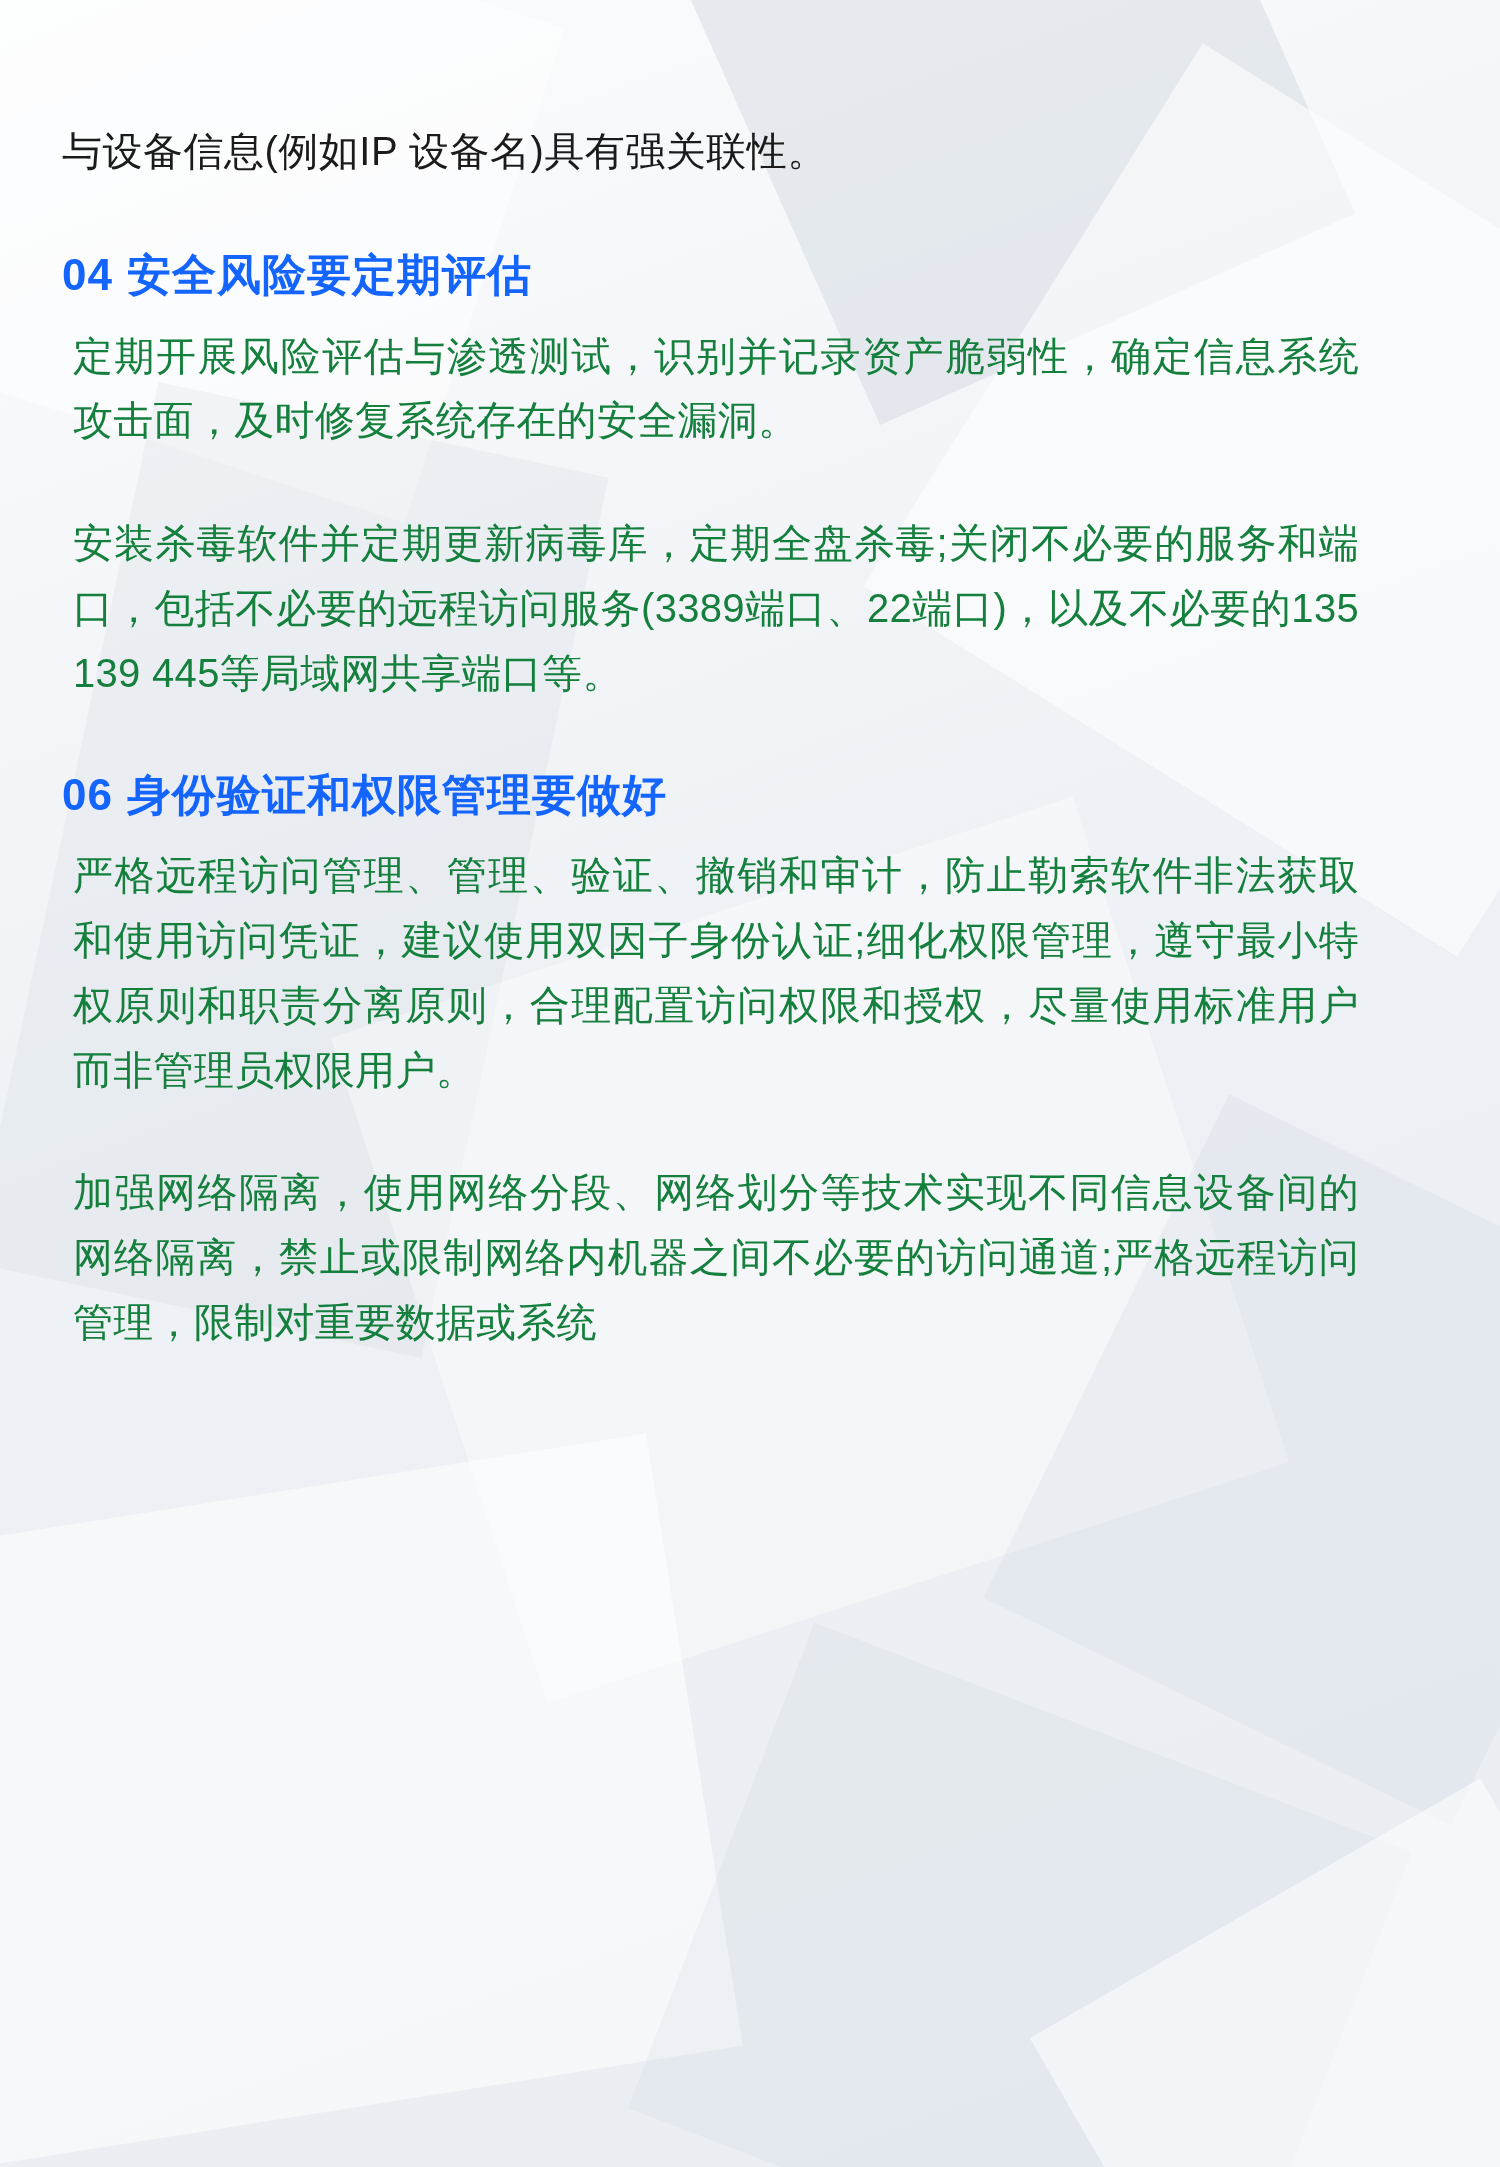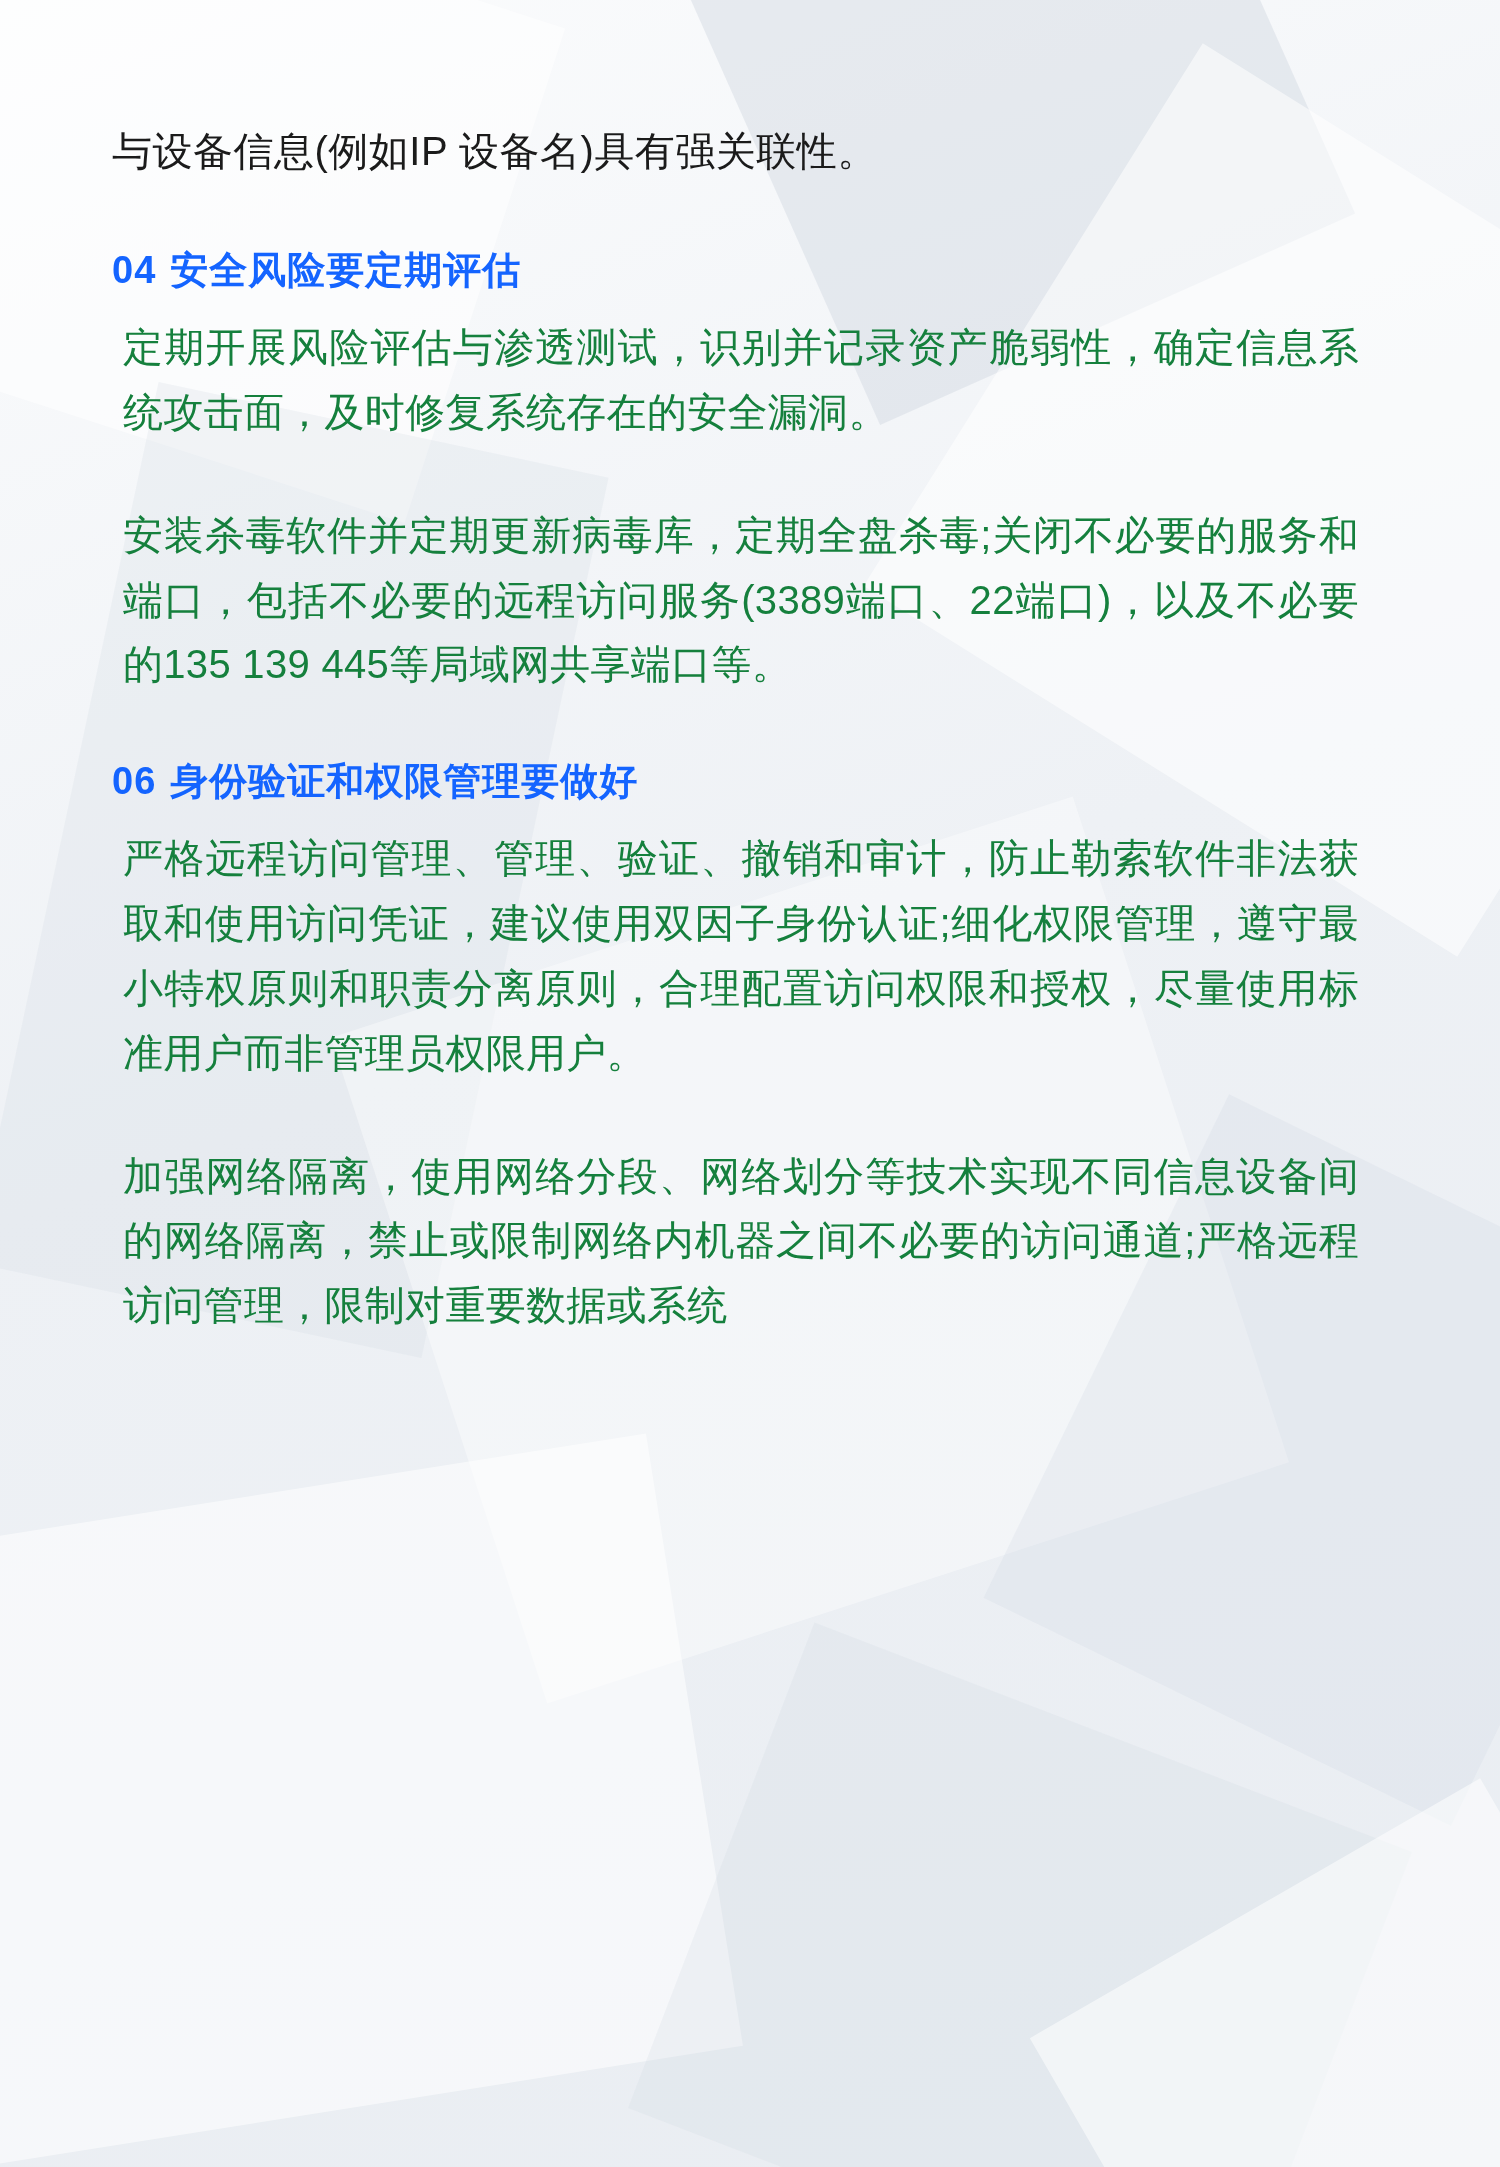--- a/index.html
+++ b/index.html
@@ -30,37 +30,37 @@
   }
   .facet.dark {
     background: rgba(208,215,225,0.45);
   }
 
   .page {
     position: relative;
     width: 1500px;
     height: 2167px;
     box-sizing: border-box;
-    padding: 120px 130px 0 112px;
+    padding: 120px 130px 0 62px;
   }
 
   .lead-para {
     font-size: 40px;
     line-height: 1.55;
     color: #1b1b1b;
     letter-spacing: 0.5px;
     margin: 0 0 62px 0;
   }
 
   .section {
     margin-bottom: 58px;
   }
 
   .section-heading {
-    font-size: 38px;
+    font-size: 44px;
     font-weight: bold;
     color: #1464ff;
     letter-spacing: 1px;
     margin: 0 0 18px 0;
     line-height: 1.4;
   }
   .section-heading .num {
     margin-right: 14px;
   }
 

